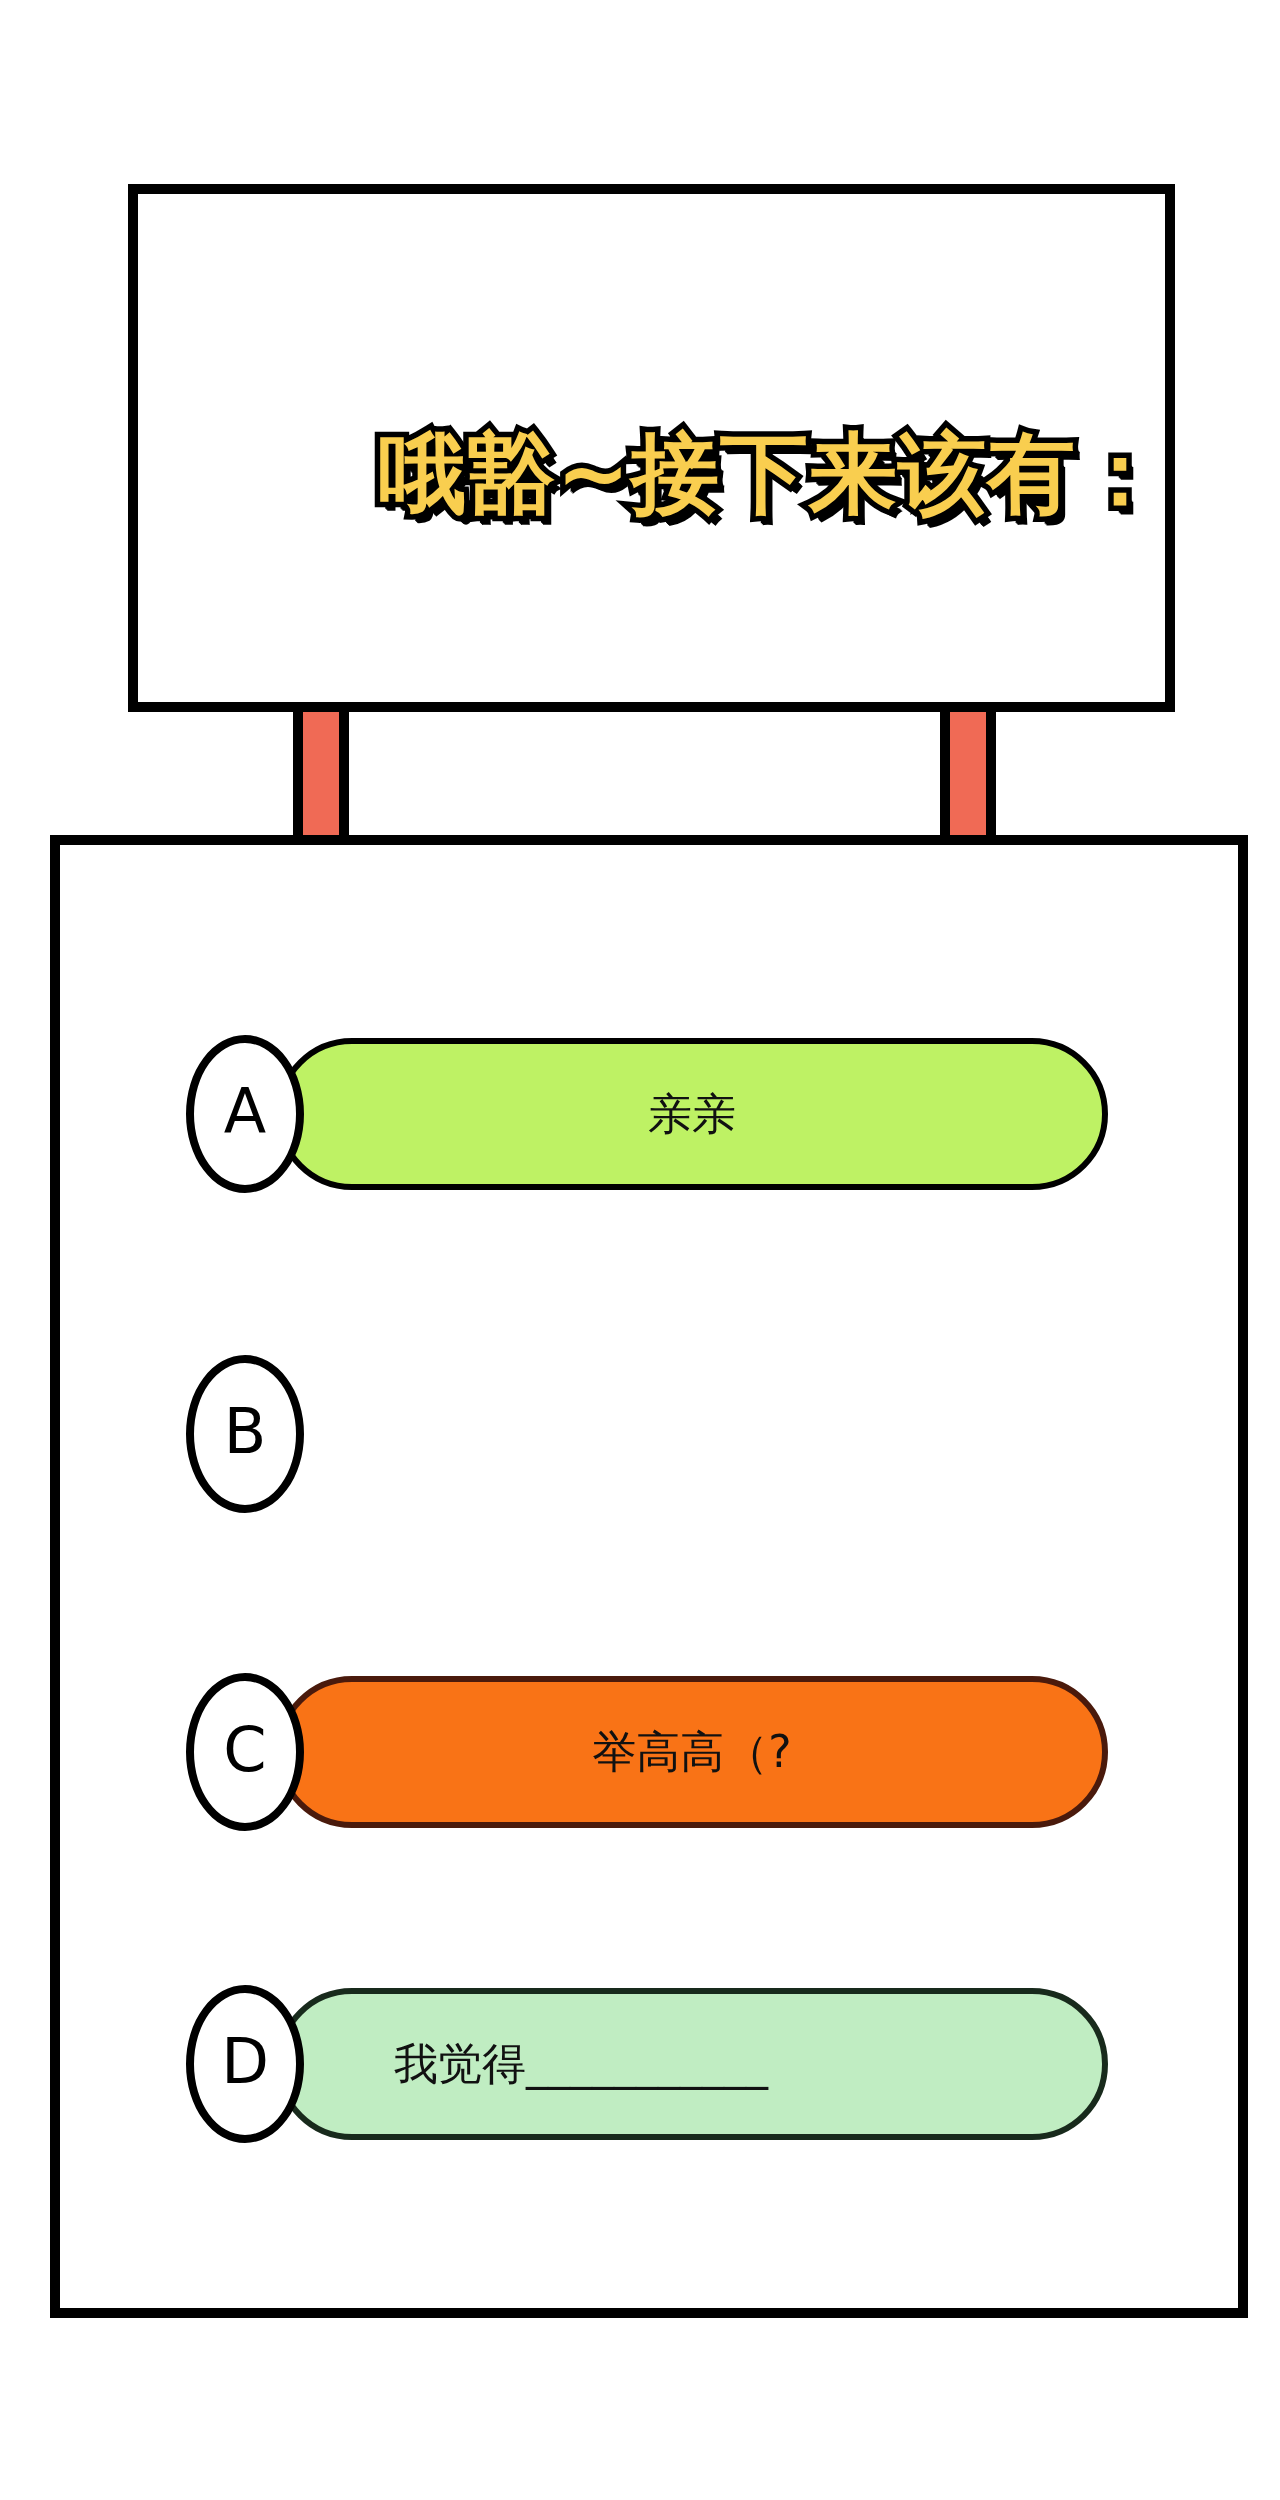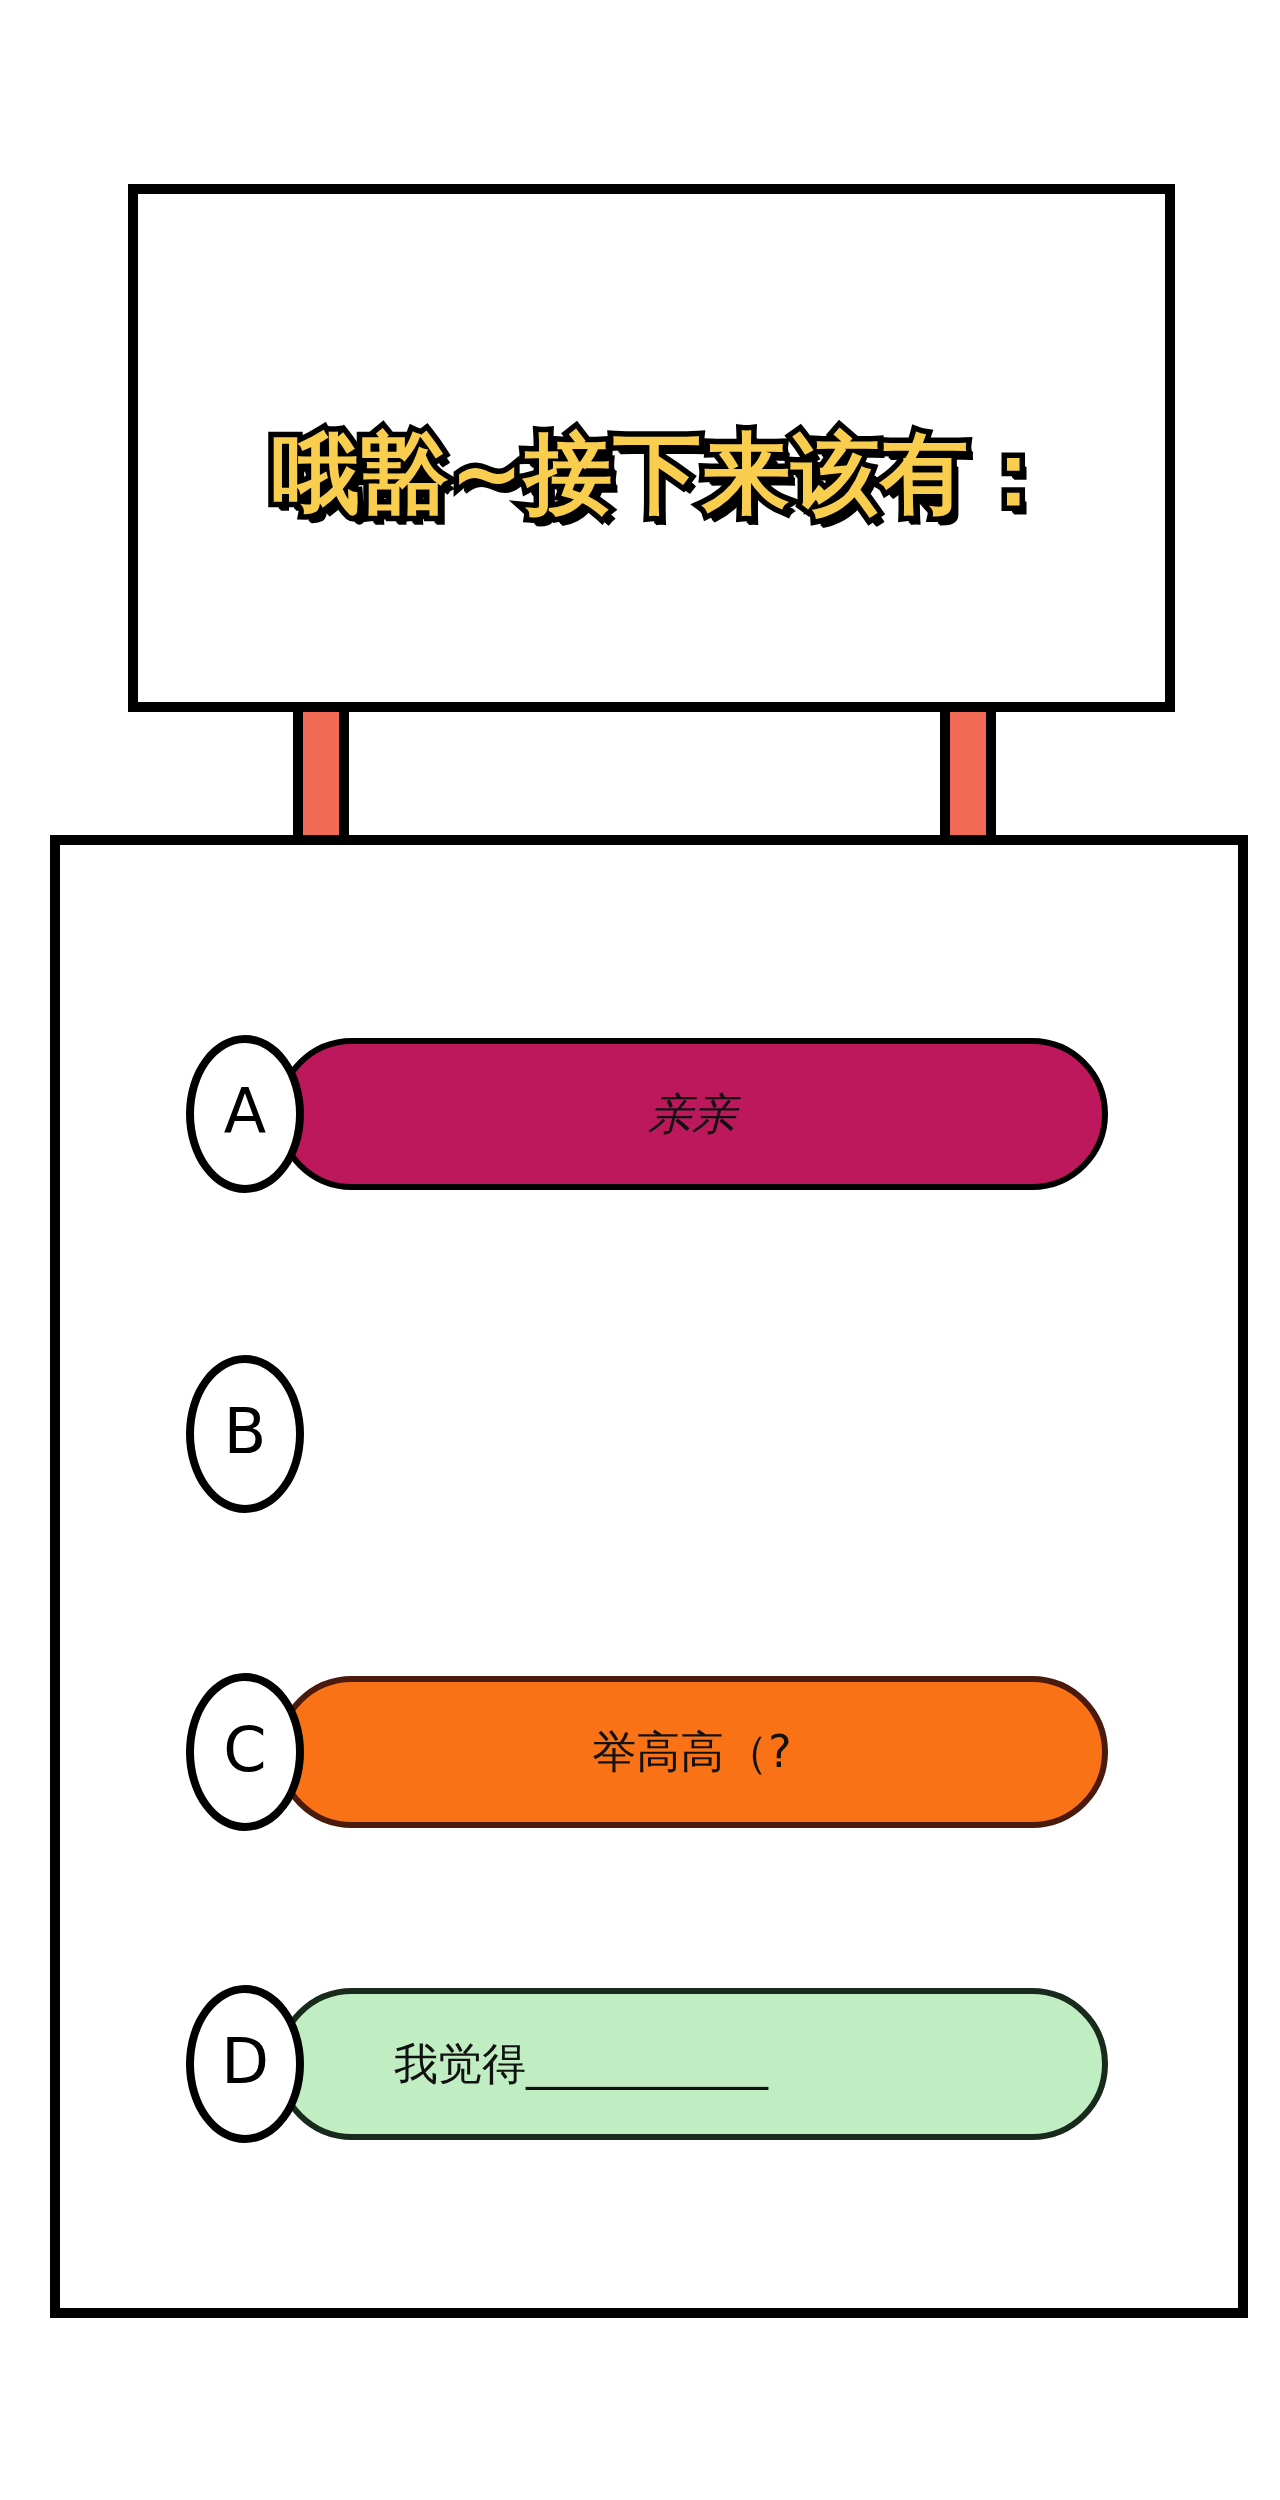--- a/index.html
+++ b/index.html
@@ -28,21 +28,21 @@
     left: 128px;
     top: 184px;
     width: 1047px;
     height: 528px;
     box-sizing: border-box;
     background: #ffffff;
     border: 10px solid #000000;
     z-index: 3;
     display: flex;
     align-items: center;
-    justify-content: center;
+    justify-content: flex-end;
     padding-left: 27px;
   }
 
   .sign-title {
     font-family: "DejaVu Sans", "Liberation Sans", sans-serif;
     font-weight: bold;
     font-size: 88px;
     line-height: 1;
     letter-spacing: 1px;
     color: #F9CE4F;
@@ -160,21 +160,21 @@
   <div class="sign-board" style="background: rgb(255, 255, 255); border-color: rgb(0, 0, 0);">
     <div class="sign-title" style="color: rgb(249, 206, 79); -webkit-text-stroke-color: rgb(0, 0, 0);">哦豁~接下来该有：</div>
   </div>
 
   <div class="post left" style="background: rgb(240, 106, 85); border-left-color: rgb(0, 0, 0); border-right-color: rgb(0, 0, 0);"></div>
   <div class="post right" style="background: rgb(240, 106, 85); border-left-color: rgb(0, 0, 0); border-right-color: rgb(0, 0, 0);"></div>
 
   <div class="options-board" style="background: rgb(255, 255, 255); border-color: rgb(0, 0, 0);">
 
     <div class="option-row r0">
-      <div class="pill" style="background: #be185d; border-color: rgb(0, 0, 0); font-style: italic;">
+      <div class="pill" style="background: #bef264; border-color: rgb(0, 0, 0);">
         <span class="pill-label">亲亲</span>
       </div>
       <div class="badge">
         <span class="badge-letter">A</span>
       </div>
     </div>
 
     <div class="option-row r1">
       <div class="badge">
         <span class="badge-letter">B</span>

